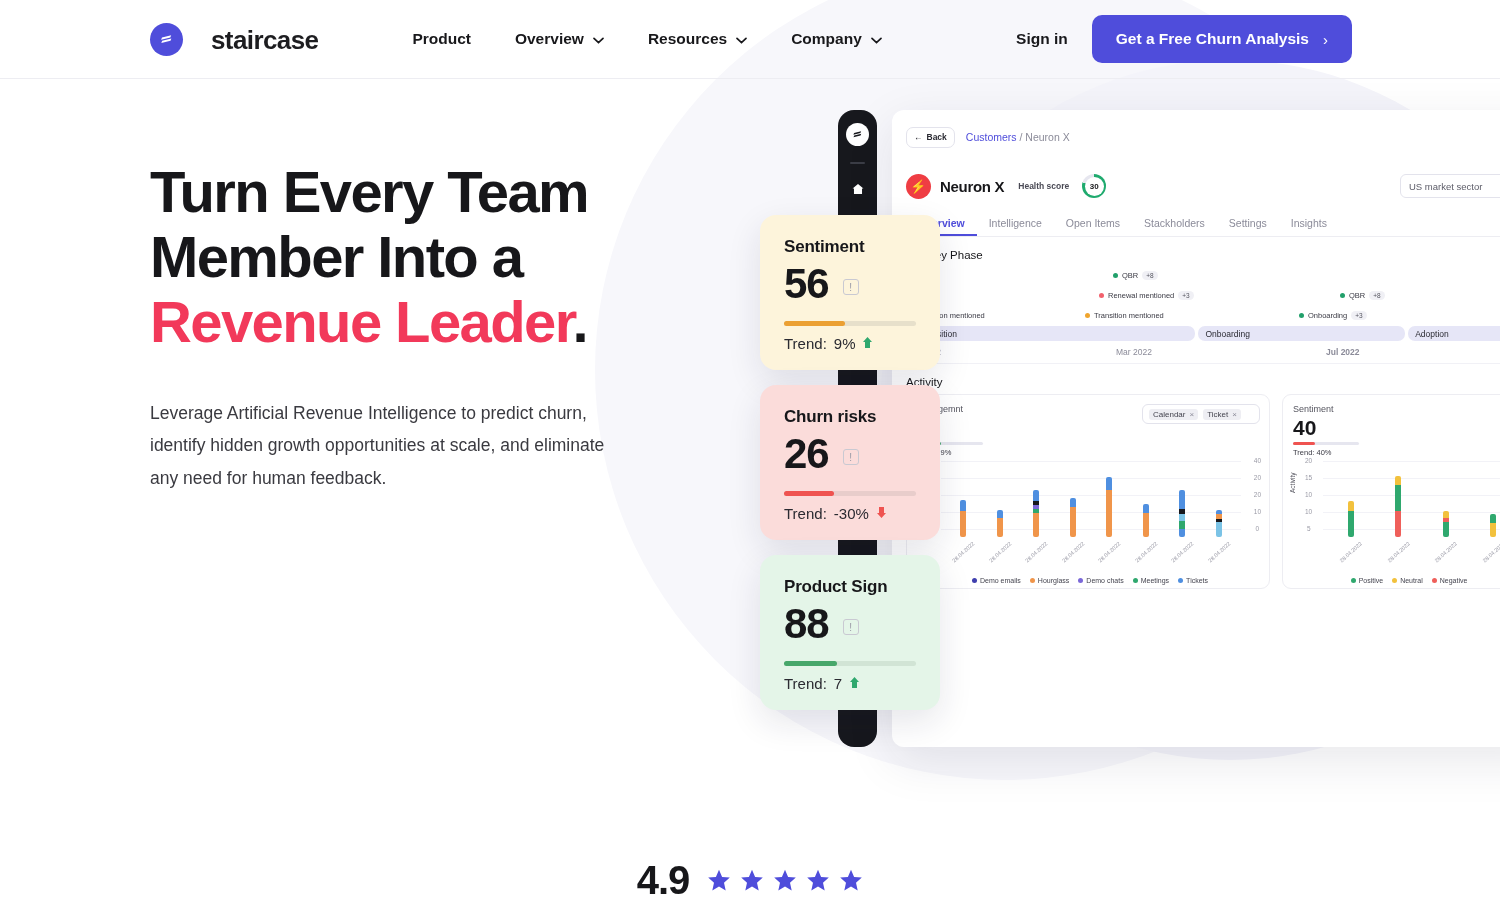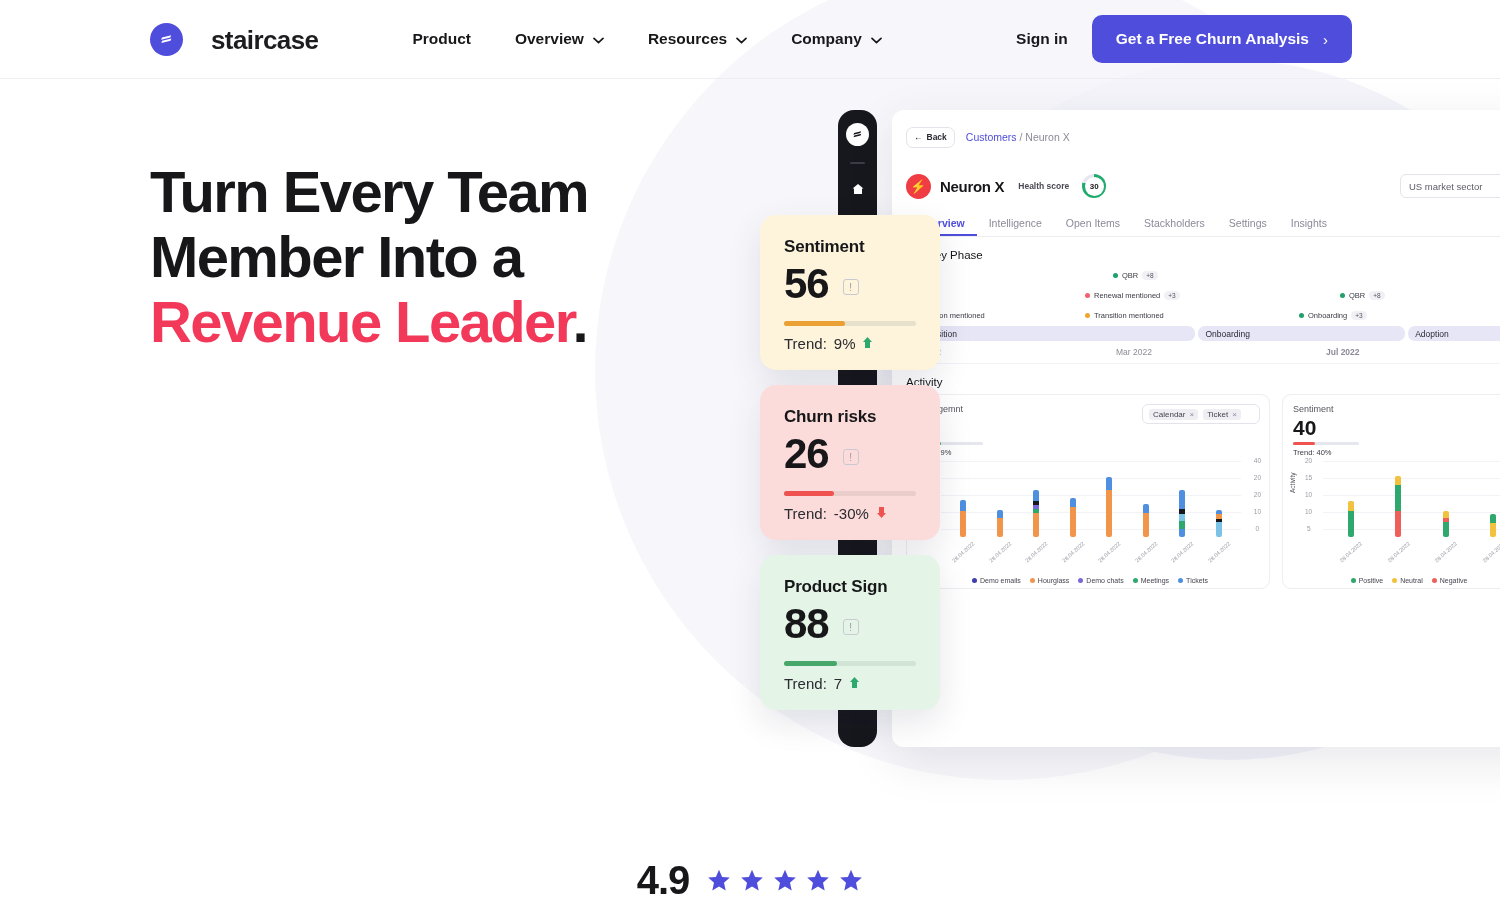--- a/index.html
+++ b/index.html
@@ -276,20 +276,21 @@
     </button>
   </div>
 </div>
 
 <div class="hero">
   <h1>
     <span>Turn Every Team</span><br>
     <span>Member Into a</span><br>
     <span class="hl">Revenue Leader</span><span>.</span>
   </h1>
+  <p>Leverage Artificial Revenue Intelligence to predict churn, identify hidden growth opportunities at scale, and eliminate any need for human feedback.</p>
 </div>
 
 <div class="dash">
 
   <div class="dash-rail">
     <span class="rail-logo">
       <svg width="13" height="13" viewBox="0 0 17 17">
         <path d="M4 6.4 L13.2 4.2 L12.3 6.5 L3.1 8.7 Z" fill="#17181d"></path>
         <path d="M4.2 9.7 L13.4 7.5 L12.5 9.8 L3.3 12 Z" fill="#17181d"></path>
       </svg>
@@ -348,21 +349,21 @@
     <div class="sect-title">Journey Phase</div>
     <div class="journey">
       <div class="j-mark" style="left:14px;top:48px;">
         <span class="dot" style="background:#f0a52e;"></span>
         <span>Transition mentioned</span>
       </div>
       <div class="j-mark" style="left:193px;top:48px;">
         <span class="dot" style="background:#f0a52e;"></span>
         <span>Transition mentioned</span>
       </div>
-      <div class="j-mark" style="left:193px;top:28px;">
+      <div class="j-mark" style="left:207px;top:28px;">
         <span class="dot" style="background:#f2616d;"></span>
         <span>Renewal mentioned</span>
         <span class="pill">+3</span>
       </div>
       <div class="j-mark" style="left:221px;top:8px;">
         <span class="dot" style="background:#22a06b;"></span>
         <span>QBR</span>
         <span class="pill">+8</span>
       </div>
       <div class="j-mark" style="left:407px;top:48px;">

